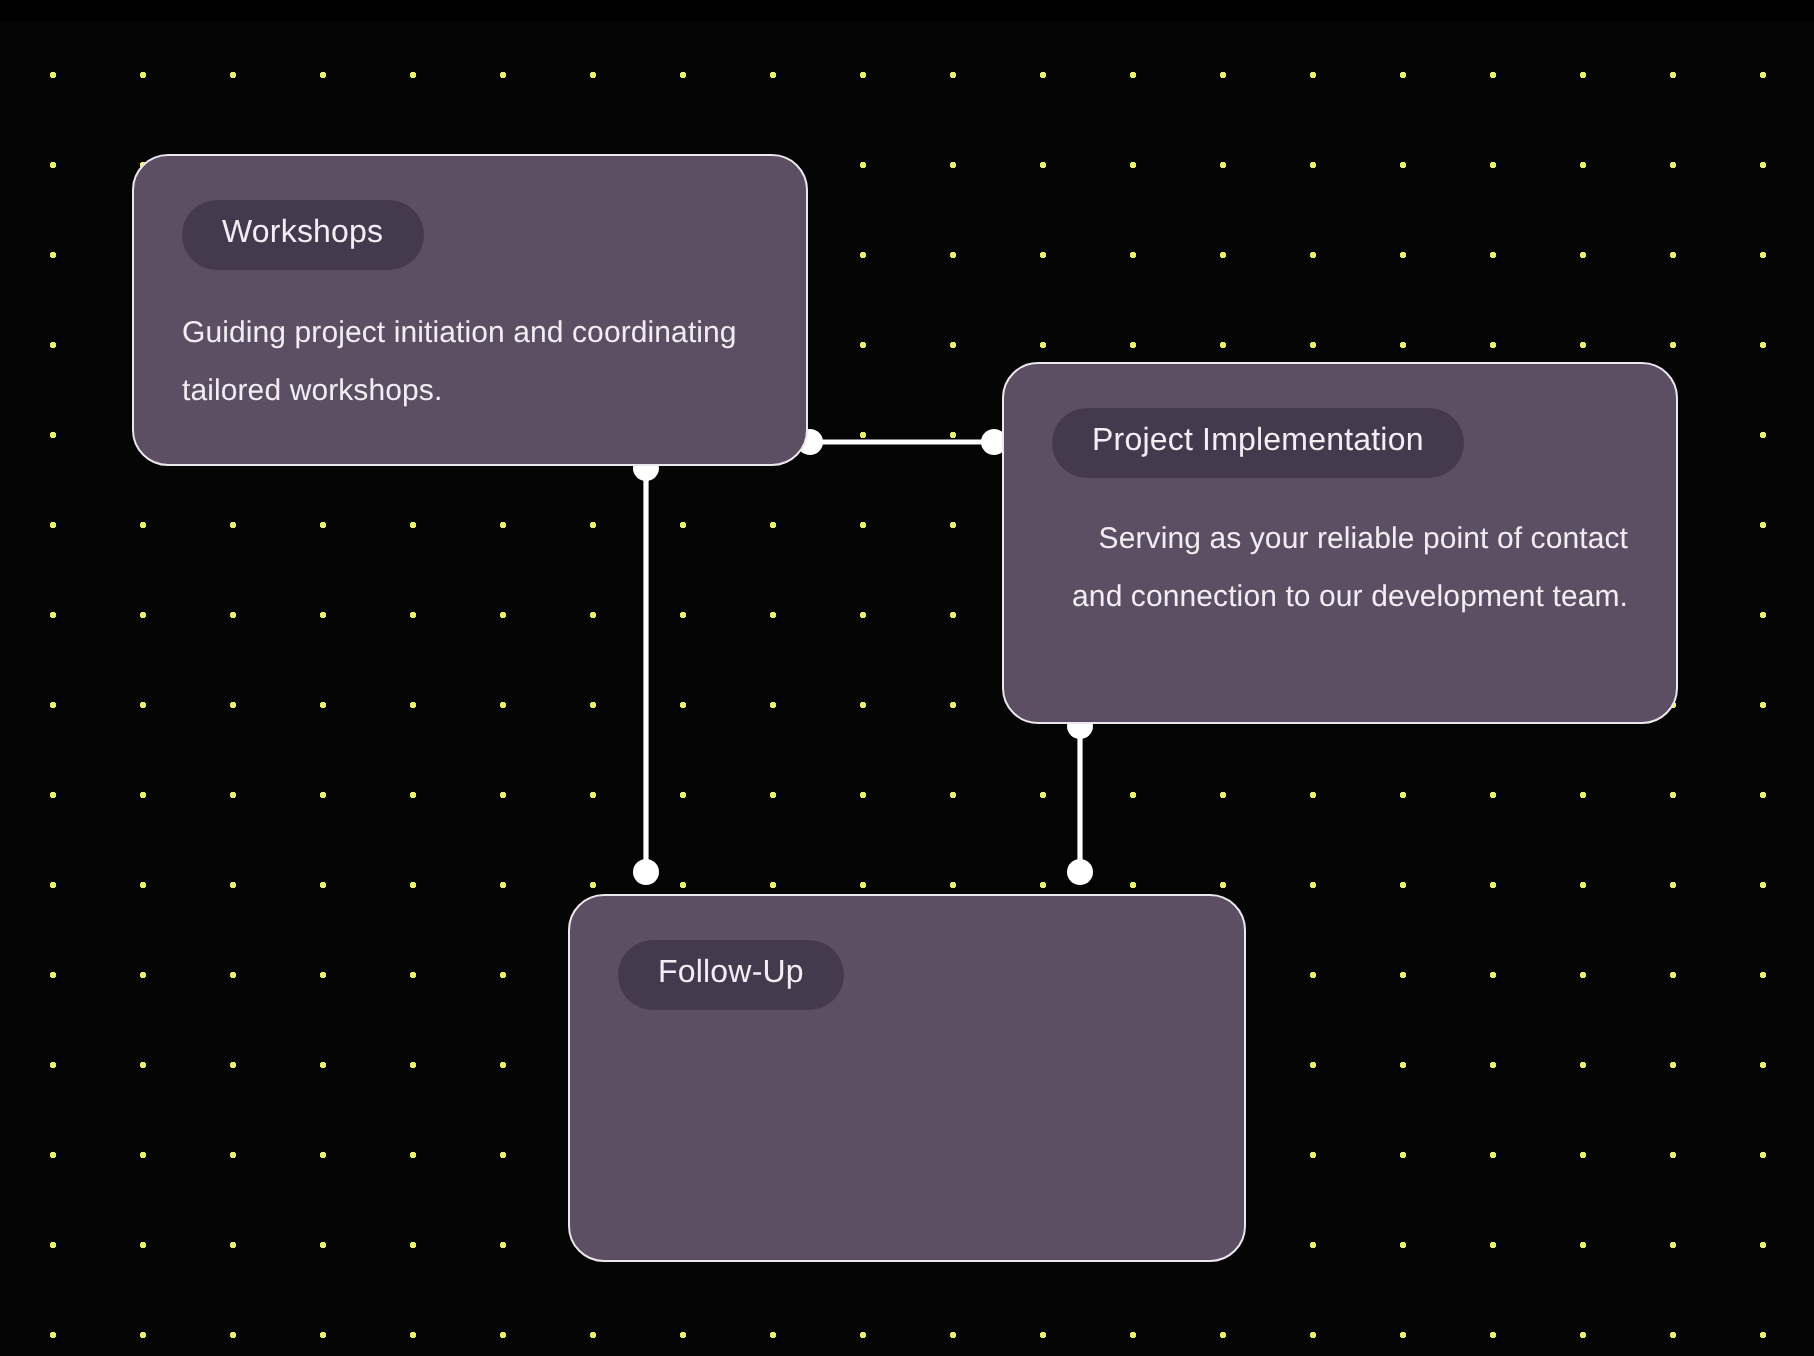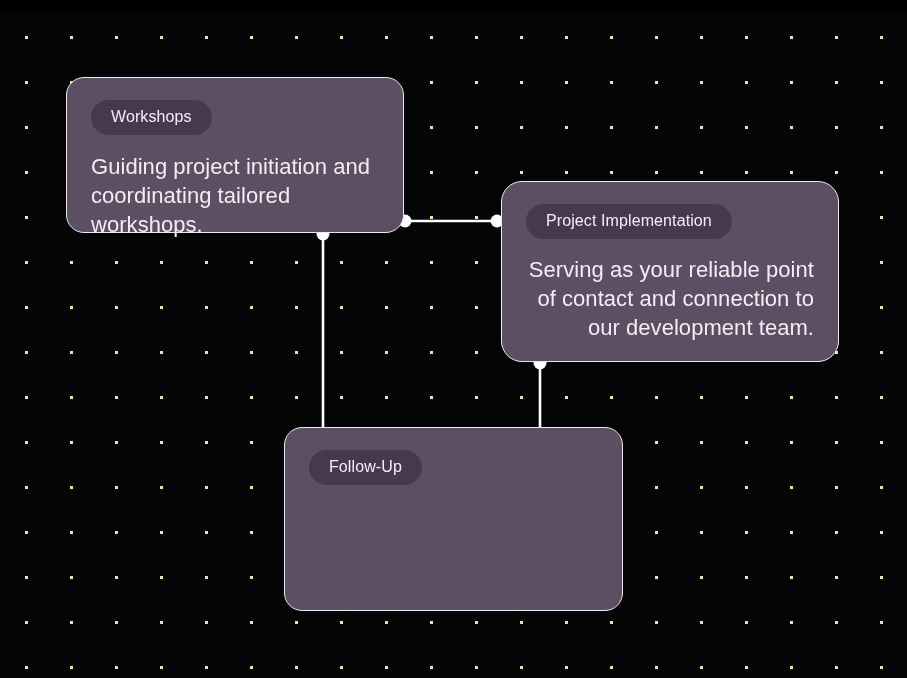--- a/index.html
+++ b/index.html
@@ -44,42 +44,41 @@
     border-radius: 999px;
     padding: 9px 20px 10px 20px;
     font-size: 16px;
     line-height: 1;
     letter-spacing: 0.1px;
     white-space: nowrap;
   }
   .card-body {
     margin-top: 17px;
     color: #f1edf2;
-    font-size: 22px;
+    font-size: 15px;
     line-height: 29px;
     letter-spacing: 0.05px;
   }
 
   
   #card-workshops {
     left: 66px;
     top: 66px;
     width: 338px;
     height: 156px;
   }
   #card-project {
     left: 501px;
     top: 170px;
     width: 338px;
     height: 181px;
-    border-radius: 21px;
   }
   #card-followup {
     left: 284px;
-    top: 416px;
+    top: 436px;
     width: 339px;
     height: 184px;
   }
   #card-project .card-body,
   #card-followup .card-body {
     margin-top: 16px;
     text-align: right;
   }
 </style>
 </head>

